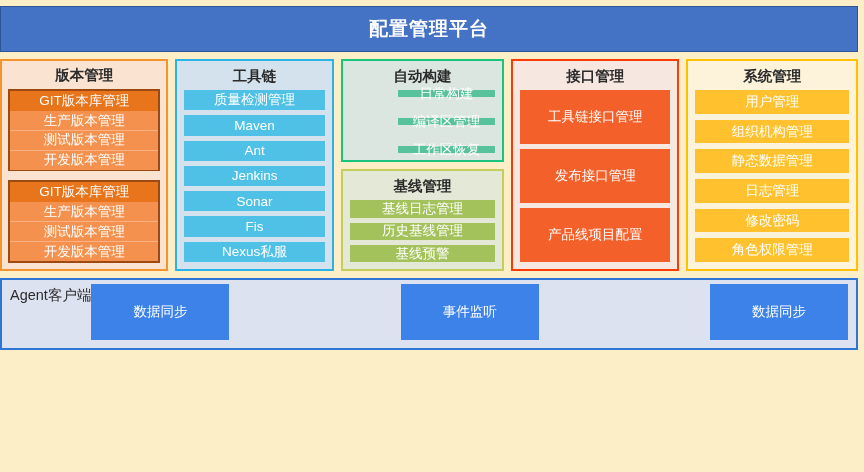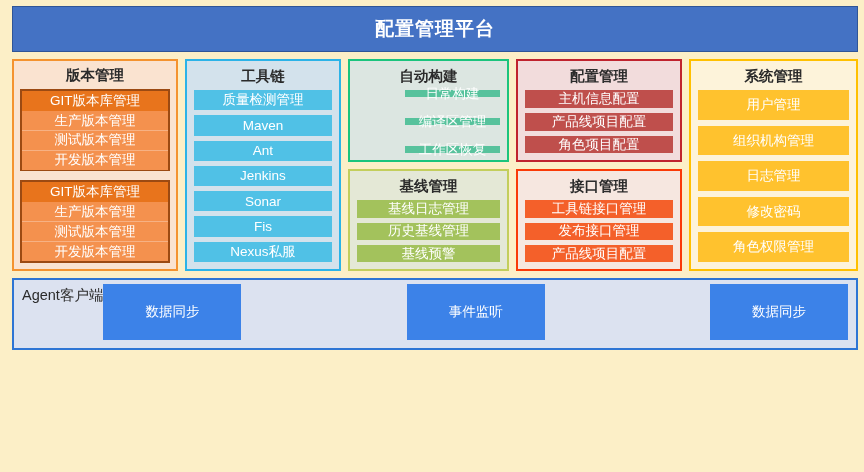--- a/index.html
+++ b/index.html
@@ -12,21 +12,21 @@
     background: #FCEFC7;
     font-family: "Liberation Sans", "DejaVu Sans", sans-serif;
     overflow: hidden;
   }
 
   #app {
     position: relative;
     width: 864px;
     height: 356px;
     box-sizing: border-box;
-    padding: 6px 6px 6px 12px;
+    padding: 6px 6px 6px 0;
     display: flex;
     flex-direction: column;
   }
 
   
   .titlebar {
     height: 44px;
     min-height: 44px;
     background: #4472C4;
     border: 1px solid #2F5597;
@@ -275,44 +275,37 @@
         <div class="panel-title">基线管理</div>
         <div class="panel-items">
           <div class="item">基线日志管理</div>
           <div class="item">历史基线管理</div>
           <div class="item">基线预警</div>
         </div>
       </div>
     </div>
 
     <div class="column col-config">
-      <div class="panel panel-config">
-        <div class="panel-title">配置管理</div>
-        <div class="panel-items">
-          <div class="item">主机信息配置</div>
-          <div class="item">产品线项目配置</div>
-          <div class="item">角色项目配置</div>
-        </div>
-      </div>
       <div class="panel panel-interface">
         <div class="panel-title">接口管理</div>
         <div class="panel-items">
           <div class="item">工具链接口管理</div>
           <div class="item">发布接口管理</div>
           <div class="item">产品线项目配置</div>
         </div>
       </div>
     </div>
 
     <div class="column col-system">
       <div class="panel panel-system">
         <div class="panel-title">系统管理</div>
         <div class="panel-items">
           <div class="item">用户管理</div>
           <div class="item">组织机构管理</div>
+          <div class="item">静态数据管理</div>
           <div class="item">日志管理</div>
           <div class="item">修改密码</div>
           <div class="item">角色权限管理</div>
         </div>
       </div>
     </div>
 
   </div>
 
   <div class="agentbar">

